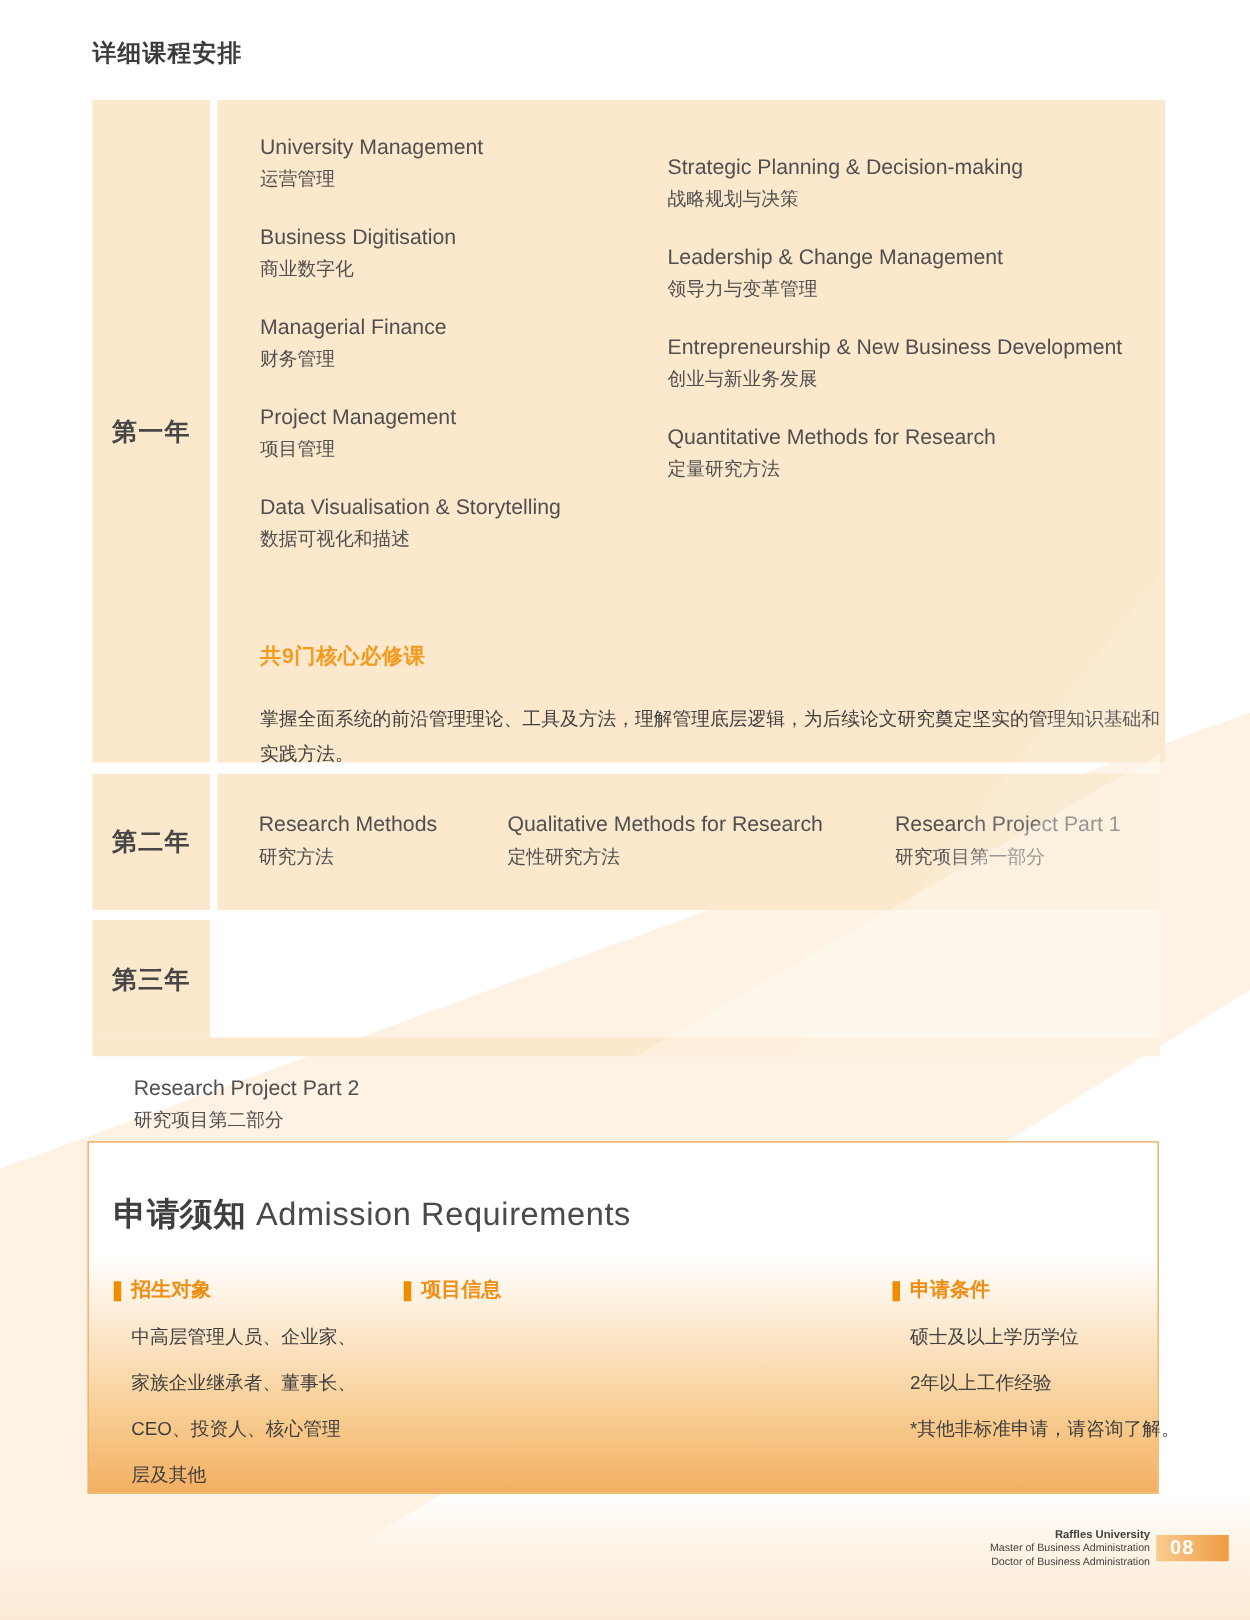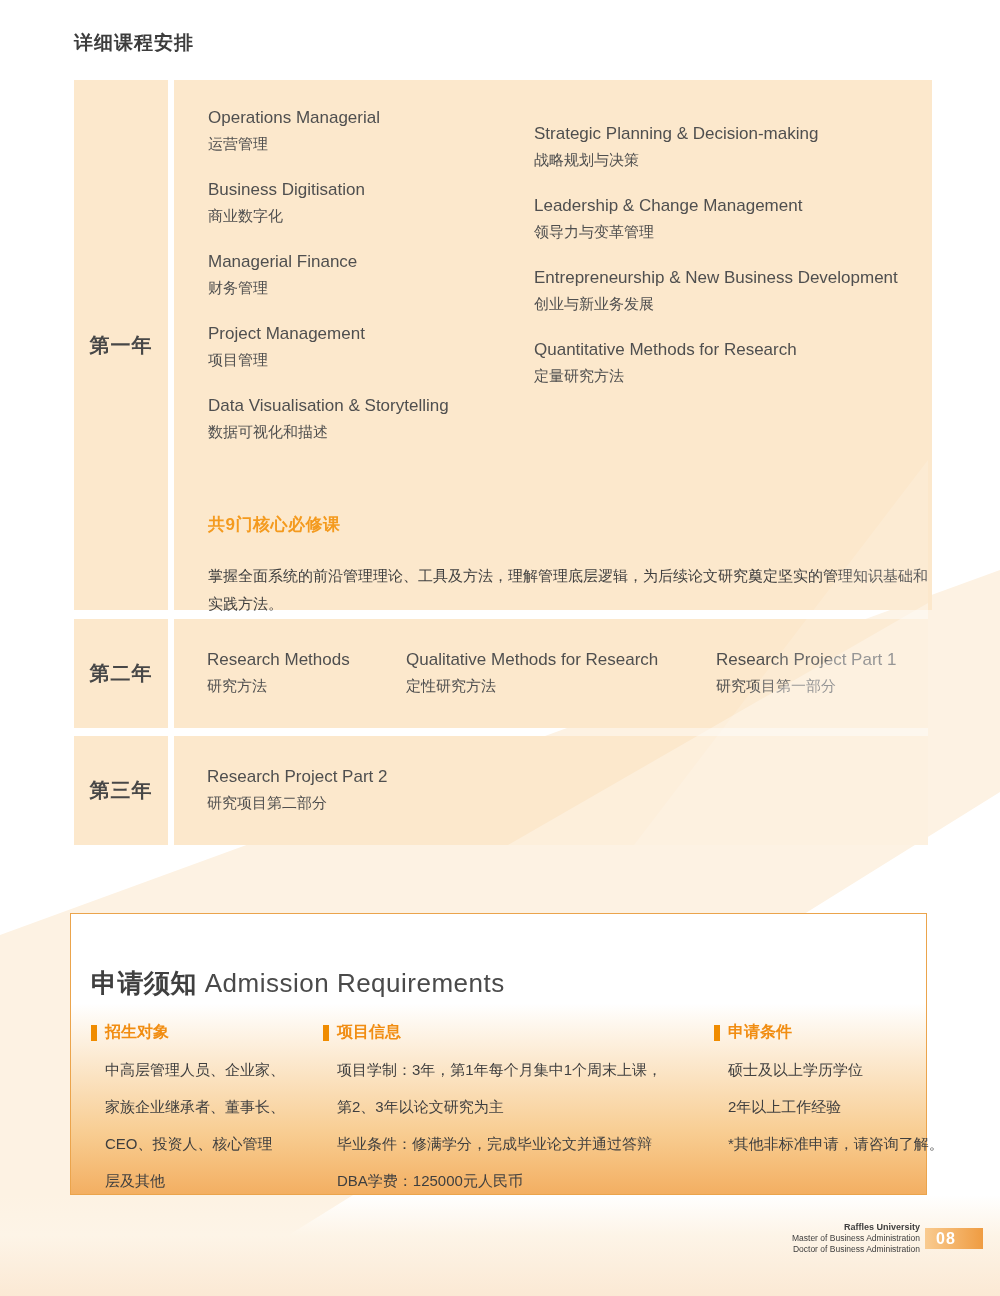--- a/index.html
+++ b/index.html
@@ -28,21 +28,21 @@
   .page-title {
     position:absolute; left:74px; top:30px;
     font-size:19px; font-weight:700; color:#3c3c3c; letter-spacing:1px;
   }
 
   
   .schedule { position:absolute; left:74px; top:80px; width:854px; }
   .srow { display:flex; }
   .srow-1 { height:530px; margin-bottom:9px; }
   .srow-2 { height:109px; margin-bottom:8px; }
-  .srow-3 { height:109px; }
+  .srow-3 { height:109px;flex-direction:column; }
   .year-cell {
     width:94px; margin-right:6px; flex:0 0 94px;
     background:#fce8cc;
     display:flex; align-items:center; justify-content:center;
     font-size:20px; font-weight:700; color:#474747; letter-spacing:1px;
   }
   .content-cell { flex:1; background:#fce8cc; position:relative; }
 
   .y1-content { padding:26px 0 0 34px; }
   .course-grid { display:flex; }
@@ -76,21 +76,21 @@
   }
 
   
   .admission {
     position:absolute; left:70px; top:913px; width:857px; height:282px;
     border:1px solid #eba44c;
     background:linear-gradient(180deg, #ffffff 0%, #ffffff 32%, #f8cd92 78%, #f3af62 100%);
   }
   .admission-title {
     position:absolute; left:20px; top:40px;
-    font-size:26px; color:#4a4a4a; letter-spacing:0.5px;margin-top:12px;
+    font-size:26px; color:#4a4a4a; letter-spacing:0.5px;
   }
   .admission-title .zh { font-weight:700; color:#3f3f3f; }
   .admission-title .en { font-weight:400; color:#4a4a4a; }
 
   .adm-col { position:absolute; top:108px; }
   .adm-col-1 { left:20px;  width:225px; }
   .adm-col-2 { left:252px; width:360px; }
   .adm-col-3 { left:643px; width:240px; }
   .adm-header { font-size:16px; font-weight:700; color:#f18d12; display:flex; align-items:center; }
   .adm-bullet { display:inline-block; width:6px; height:16px; background:#f08c00; margin-right:8px; }
@@ -123,21 +123,21 @@
 
   <div class="schedule">
 
     <div class="srow srow-1">
       <div class="year-cell">第一年</div>
       <div class="content-cell">
         <div class="y1-content">
           <div class="course-grid">
             <div class="course-col-left">
               <div class="course">
-                <div class="course-en">Operations Managerial</div>
+                <div class="course-en">University Management</div>
                 <div class="course-zh">运营管理</div>
               </div>
               <div class="course">
                 <div class="course-en">Business Digitisation</div>
                 <div class="course-zh">商业数字化</div>
               </div>
               <div class="course">
                 <div class="course-en">Managerial Finance</div>
                 <div class="course-zh">财务管理</div>
               </div>
@@ -223,26 +223,20 @@
         <div class="adm-line">CEO、投资人、核心管理</div>
         <div class="adm-line">层及其他</div>
       </div>
     </div>
 
     <div class="adm-col adm-col-2">
       <div class="adm-header">
         <span class="adm-bullet"></span>
         <span>项目信息</span>
       </div>
-      <div class="adm-lines">
-        <div class="adm-line">项目学制：3年，第1年每个月集中1个周末上课，</div>
-        <div class="adm-line">第2、3年以论文研究为主</div>
-        <div class="adm-line">毕业条件：修满学分，完成毕业论文并通过答辩</div>
-        <div class="adm-line">DBA学费：125000元人民币</div>
-      </div>
     </div>
 
     <div class="adm-col adm-col-3">
       <div class="adm-header">
         <span class="adm-bullet"></span>
         <span>申请条件</span>
       </div>
       <div class="adm-lines">
         <div class="adm-line">硕士及以上学历学位</div>
         <div class="adm-line">2年以上工作经验</div>

